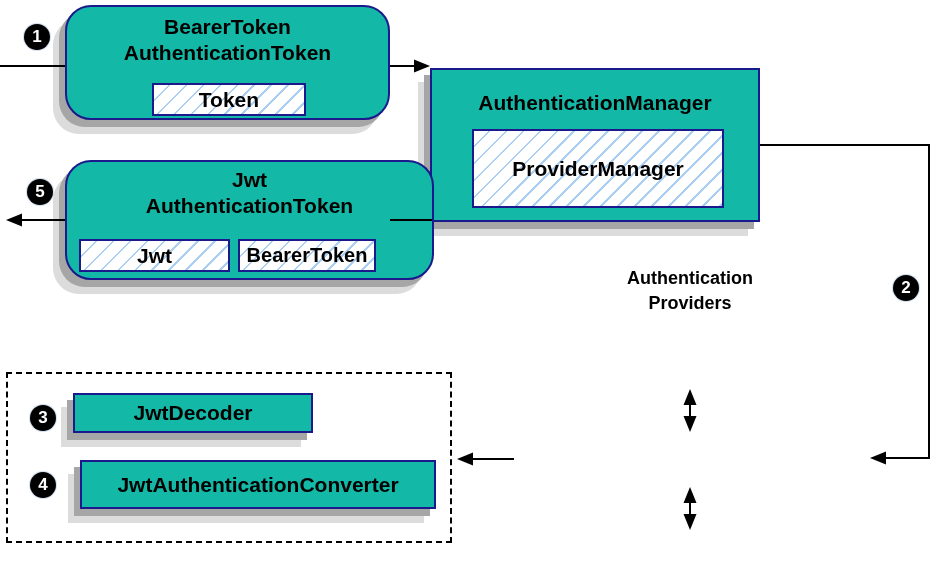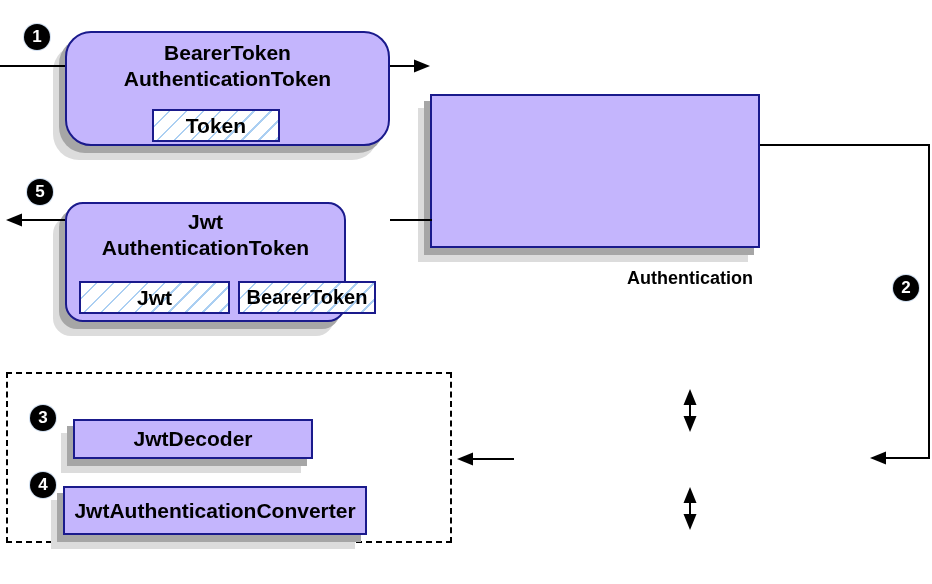--- a/index.html
+++ b/index.html
@@ -11,24 +11,23 @@
     position:relative;
     width:932px; height:584px;
     background:#ffffff;
     overflow:hidden;
     color:#000;
   }
 
   
   .node {
     position:absolute;
-    background:#c4b5fd;
+    background:#14b8a6;
     border:2px solid #1a1a8c;
     box-shadow:-6px 7px 0 #a6a6a6, -12px 14px 0 #dcdcdc;
-    margin-top:26px;
   }
   .rounded { border-radius:26px; }
   .node-title {
     display:block;
     text-align:center;
     font-weight:bold;
     font-size:21px;
     line-height:26px;
   }
   .centered-flex {
@@ -41,26 +40,26 @@
   }
   .chip {
     position:absolute;
     border:2px solid #1a1a8c;
     display:flex; align-items:center; justify-content:center;
     font-weight:bold; font-size:21px;
   }
 
   
   .bearer-node   { left:65px; top:5px;   width:325px; height:115px; padding-top:7px; }
-  .bearer-token-chip { left:85px; top:76px; width:128px; height:33px; }
+  .bearer-token-chip { left:85px; top:76px; width:154px; height:33px; }
 
   .authmgr-node  { left:430px; top:68px; width:330px; height:154px; padding-top:20px; }
   .providermgr-chip { left:40px; top:59px; width:252px; height:79px; }
 
-  .jwttoken-node { left:65px; top:176px; width:281px; height:120px; padding-top:5px;border-radius:18px; }
+  .jwttoken-node { left:65px; top:160px; width:369px; height:120px; padding-top:5px; }
   .jwt-chip        { left:12px;  top:77px; width:151px; height:33px; }
   .authorities-chip{ left:171px; top:77px; width:138px; height:33px; font-size:20px; }
 
   .providers-label {
     position:absolute; left:555px; top:266px; width:270px;
     text-align:center; font-weight:bold; font-size:18px; line-height:25px;
   }
 
   .providers-container {
     position:absolute; left:513px; top:333px; width:355px; height:251px;
@@ -77,21 +76,21 @@
   .jwtprovider-node {
     left:13px; top:99px; width:331px; height:48px;
     box-shadow:-6px 7px 0 #a6a6a6, -11px 12px 0 #d3d3d3;
   }
 
   .components-group {
     position:absolute; left:6px; top:372px; width:446px; height:171px;
     border:2px dashed #000000;
   }
   .jwtdecoder-node   { left:65px; top:19px; width:240px; height:40px; }
-  .jwtconverter-node { left:55px; top:86px; width:304px; height:49px;justify-content:center; }
+  .jwtconverter-node { left:72px; top:86px; width:356px; height:49px;justify-content:center; }
 
   
   .badge {
     position:absolute; width:26px; height:26px;
     background:#000; color:#fff;
     border-radius:50%;
     display:flex; align-items:center; justify-content:center;
     font-weight:bold; font-size:17px;
     z-index:60;
     box-shadow:0 0 0 1px rgba(120,160,210,0.35);
@@ -117,35 +116,40 @@
 
   <div class="node rounded bearer-node">
     <span class="node-title">BearerToken</span>
     <span class="node-title">AuthenticationToken</span>
     <div class="chip hatch bearer-token-chip">
       <span>Token</span>
     </div>
   </div>
 
   <div class="node authmgr-node">
+    <span class="node-title">AuthenticationManager</span>
+    <div class="chip hatch providermgr-chip">
+      <span>ProviderManager</span>
+    </div>
   </div>
 
   <div class="node rounded jwttoken-node">
     <span class="node-title">Jwt</span>
     <span class="node-title">AuthenticationToken</span>
     <div class="chip hatch jwt-chip">
       <span>Jwt</span>
     </div>
     <div class="chip hatch authorities-chip">
       <span>BearerToken</span>
     </div>
   </div>
 
   <div class="providers-label">
     <span style="display:block">Authentication</span>
+    <span style="display:block">Providers</span>
   </div>
 
 
   <div class="components-group">
     <div class="node centered-flex jwtdecoder-node">
       <span>JwtDecoder</span>
     </div>
     <div class="node centered-flex jwtconverter-node">
       <span>JwtAuthenticationConverter</span>
     </div>

